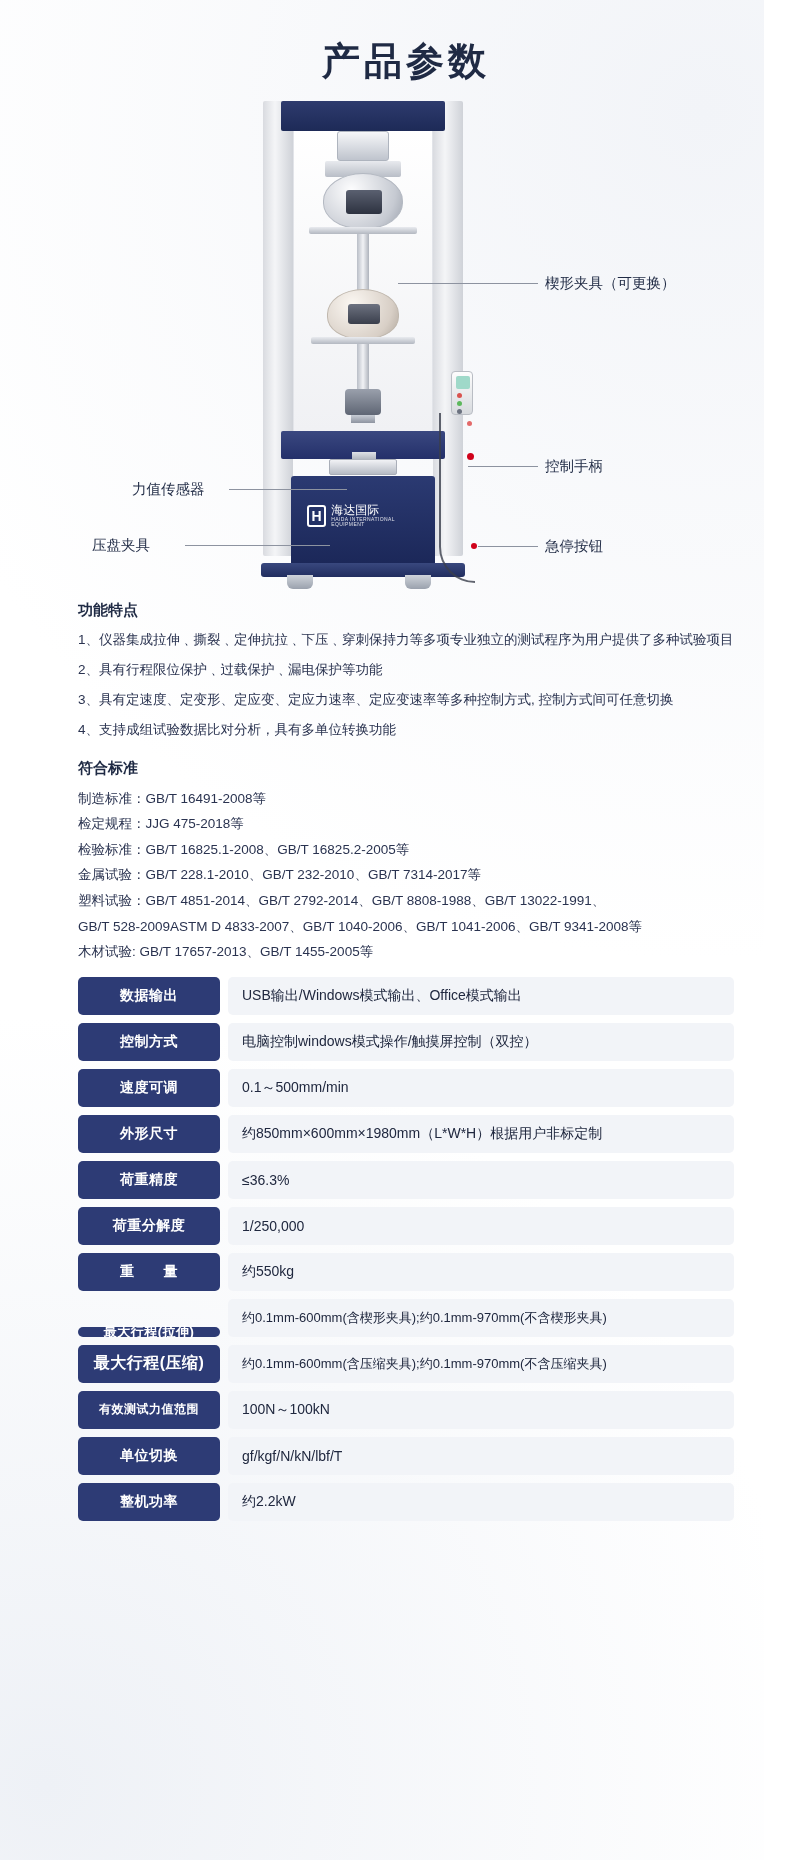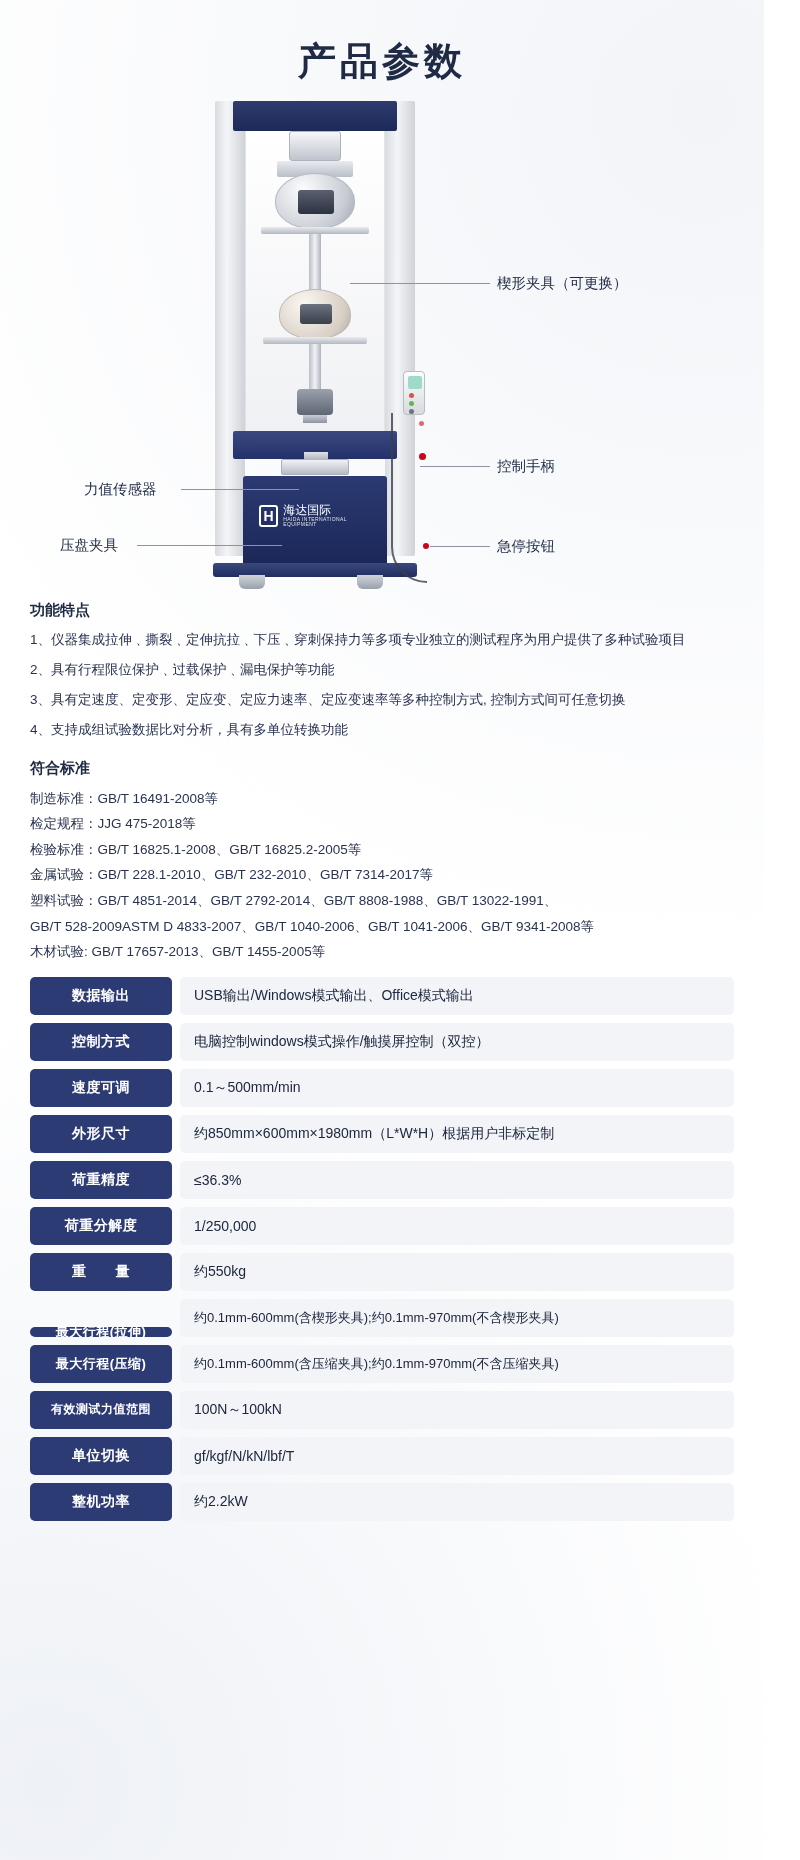--- a/index.html
+++ b/index.html
@@ -11,20 +11,21 @@
   }
   .page {
     position: relative;
     width: 764px;
     height: 1860px;
     overflow: hidden;
     background:
       radial-gradient(circle at 92% 6%, #f2f4f8 0%, rgba(242,244,248,0) 45%),
       radial-gradient(circle at 6% 96%, #eef1f6 0%, rgba(238,241,246,0) 40%),
       #ffffff;
+    padding-left: 48px;
   }
 
   
   .title {
     text-align: center;
     font-size: 38px;
     font-weight: bold;
     letter-spacing: 4px;
     color: #1f2a44;
     padding-top: 36px;
@@ -430,21 +431,21 @@
     <div class="callout" style="left:497px; top:364px;">控制手柄</div>
 
     <div class="lead" style="left:430px; top:453px; width:60px;"></div>
     <div class="dot" style="left:423px; top:450px;"></div>
     <div class="callout" style="left:497px; top:444px;">急停按钮</div>
 
     <div class="lead" style="left:181px; top:396px; width:118px;"></div>
     <div class="callout" style="left:84px; top:387px;">力值传感器</div>
 
     <div class="lead" style="left:137px; top:452px; width:145px;"></div>
-    <div class="callout" style="left:60px; top:443px;">压盘夹具</div>
+    <div class="callout" style="left:44px; top:443px;">压盘夹具</div>
   </div>
 
   <div class="section" style="margin-top:8px;">
     <div class="sec-head">功能特点</div>
     <div class="feat-list">
       <p>1、仪器集成拉伸﹑撕裂﹑定伸抗拉﹑下压﹑穿刺保持力等多项专业独立的测试程序为用户提供了多种试验项目</p>
       <p>2、具有行程限位保护﹑过载保护﹑漏电保护等功能</p>
       <p>3、具有定速度、定变形、定应变、定应力速率、定应变速率等多种控制方式, 控制方式间可任意切换</p>
       <p>4、支持成组试验数据比对分析，具有多单位转换功能</p>
     </div>
@@ -490,21 +491,21 @@
     </div>
     <div class="spec-row">
       <div class="spec-label">重　　量</div>
       <div class="spec-value">约550kg</div>
     </div>
     <div class="spec-row">
       <div class="spec-label" style="font-size:13px;margin-top:28px;">最大行程(拉伸)</div>
       <div class="spec-value" style="font-size:13px;">约0.1mm-600mm(含楔形夹具);约0.1mm-970mm(不含楔形夹具)</div>
     </div>
     <div class="spec-row">
-      <div class="spec-label" style="font-size:13px;">最大行程(压缩)</div>
+      <div class="spec-label" style="font-size:16px;">最大行程(压缩)</div>
       <div class="spec-value" style="font-size:13px;">约0.1mm-600mm(含压缩夹具);约0.1mm-970mm(不含压缩夹具)</div>
     </div>
     <div class="spec-row">
       <div class="spec-label" style="font-size:12px;">有效测试力值范围</div>
       <div class="spec-value">100N～100kN</div>
     </div>
     <div class="spec-row">
       <div class="spec-label">单位切换</div>
       <div class="spec-value">gf/kgf/N/kN/lbf/T</div>
     </div>

